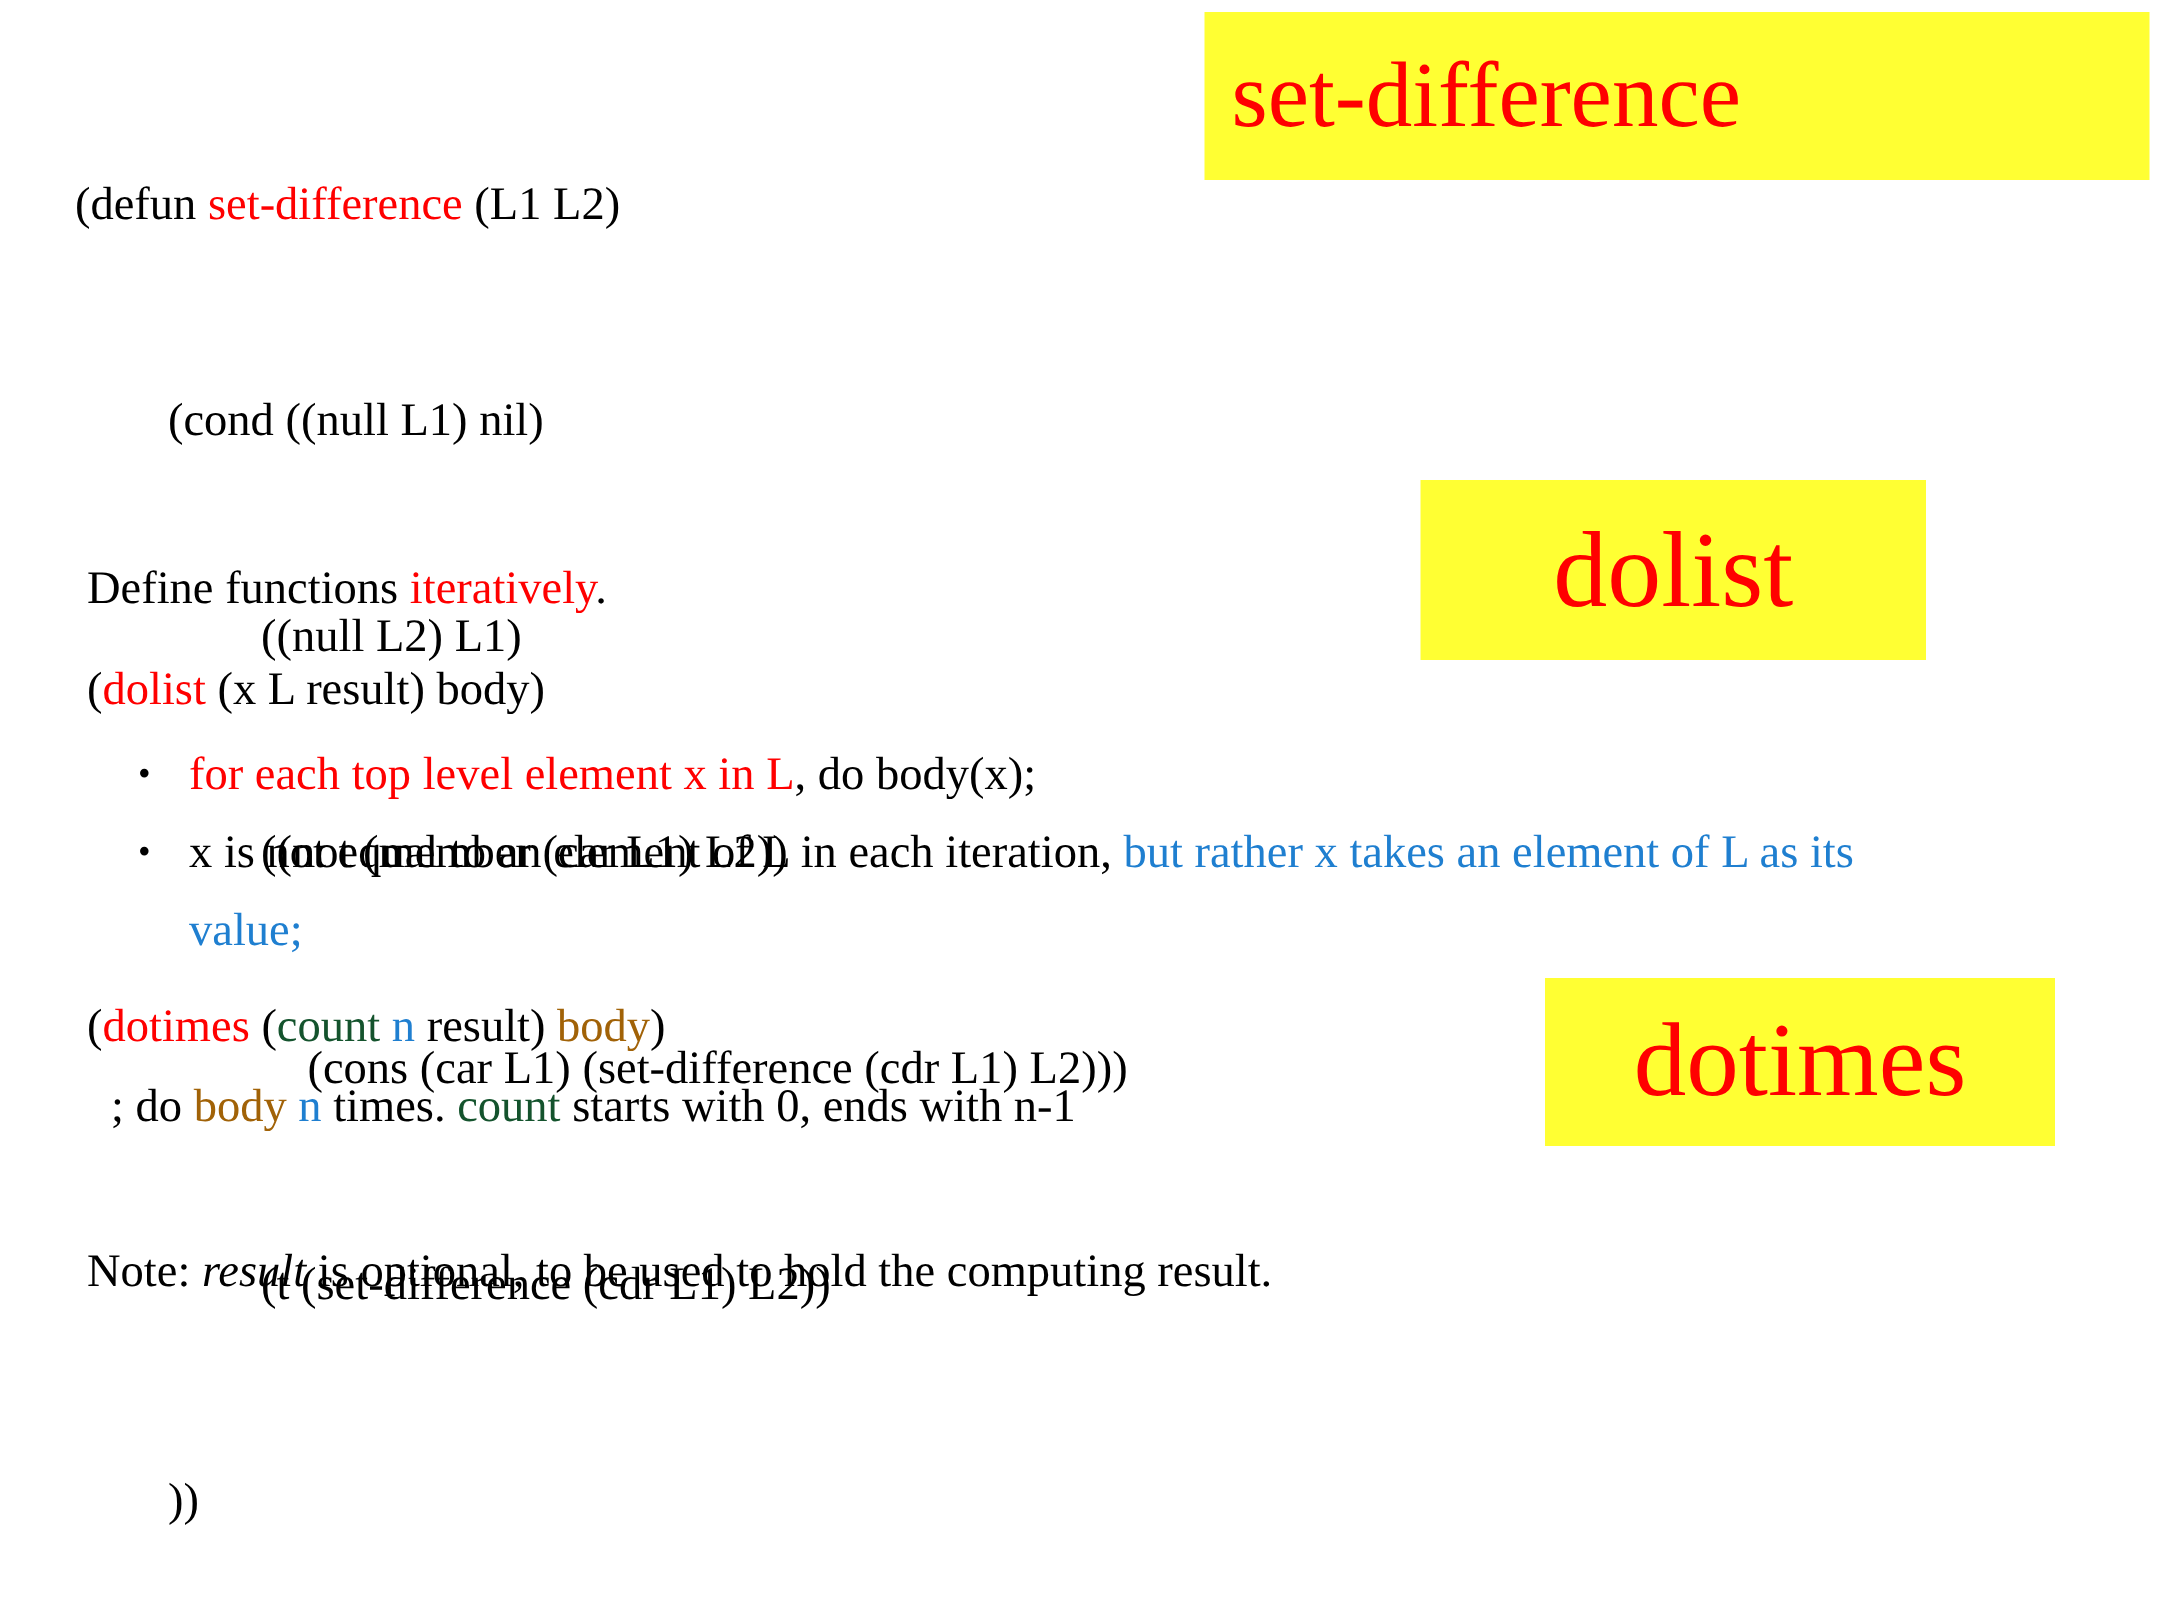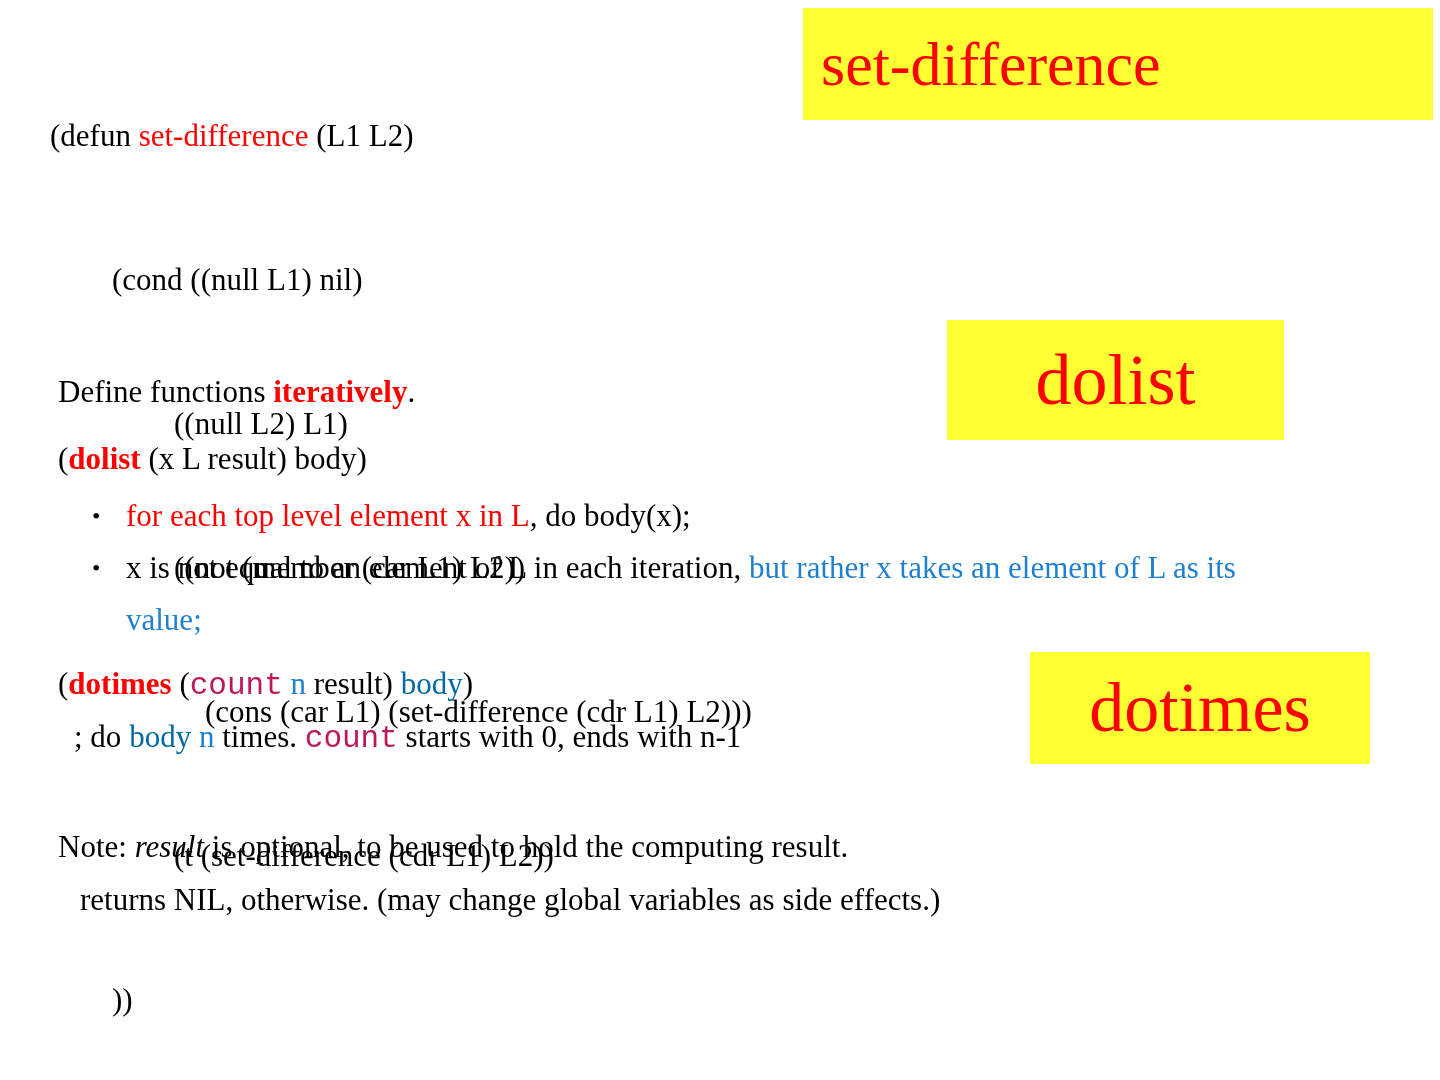--- a/index.html
+++ b/index.html
@@ -67,23 +67,23 @@
     position: absolute;
     left: 50px;
     top: 16px;
     font-size: 31px;
     line-height: 48px;
     white-space: pre;
   }
   .code .ln { display: block; }
   .red { color: #ff0000; }
   .blue { color: #1f7fd0; }
-  .green { color: #0369a1; }
-  .orange { color: #be185d; font-family: Liberation Mono, monospace; }
-  .bold { font-weight: bold; }
+  .green { color: #a16207; }
+  .orange { color: #14532d; }
+  .bold { font-weight: normal; }
   .ital { font-style: italic; }
 
   .para {
     position: absolute;
     font-size: 31px;
     line-height: 41px;
   }
   #define-line { left: 58px; top: 371px; }
   #dolist-sig { left: 58px; top: 438px; }
 
@@ -169,16 +169,15 @@
   <div class="para" id="dotimes-sig">
     <span>(</span><span class="red bold">dotimes</span><span> (</span><span class="orange">count</span><span> </span><span class="blue">n</span><span> result) </span><span class="green">body</span><span>)</span>
   </div>
 
   <div class="para" id="dotimes-comment">
     <span>; do </span><span class="green">body</span><span> </span><span class="blue">n</span><span> times. </span><span class="orange">count</span><span> starts with 0, ends with n-1</span>
   </div>
 
   <div id="note">
     <span class="nl"><span>Note: </span><span class="ital">result</span><span> is optional, to be used to hold the computing result.</span></span>
-    <span class="nl indent">returns NIL, otherwise. (may change global variables as side effects.)</span>
   </div>
 
 </div>
 
 </body></html>

